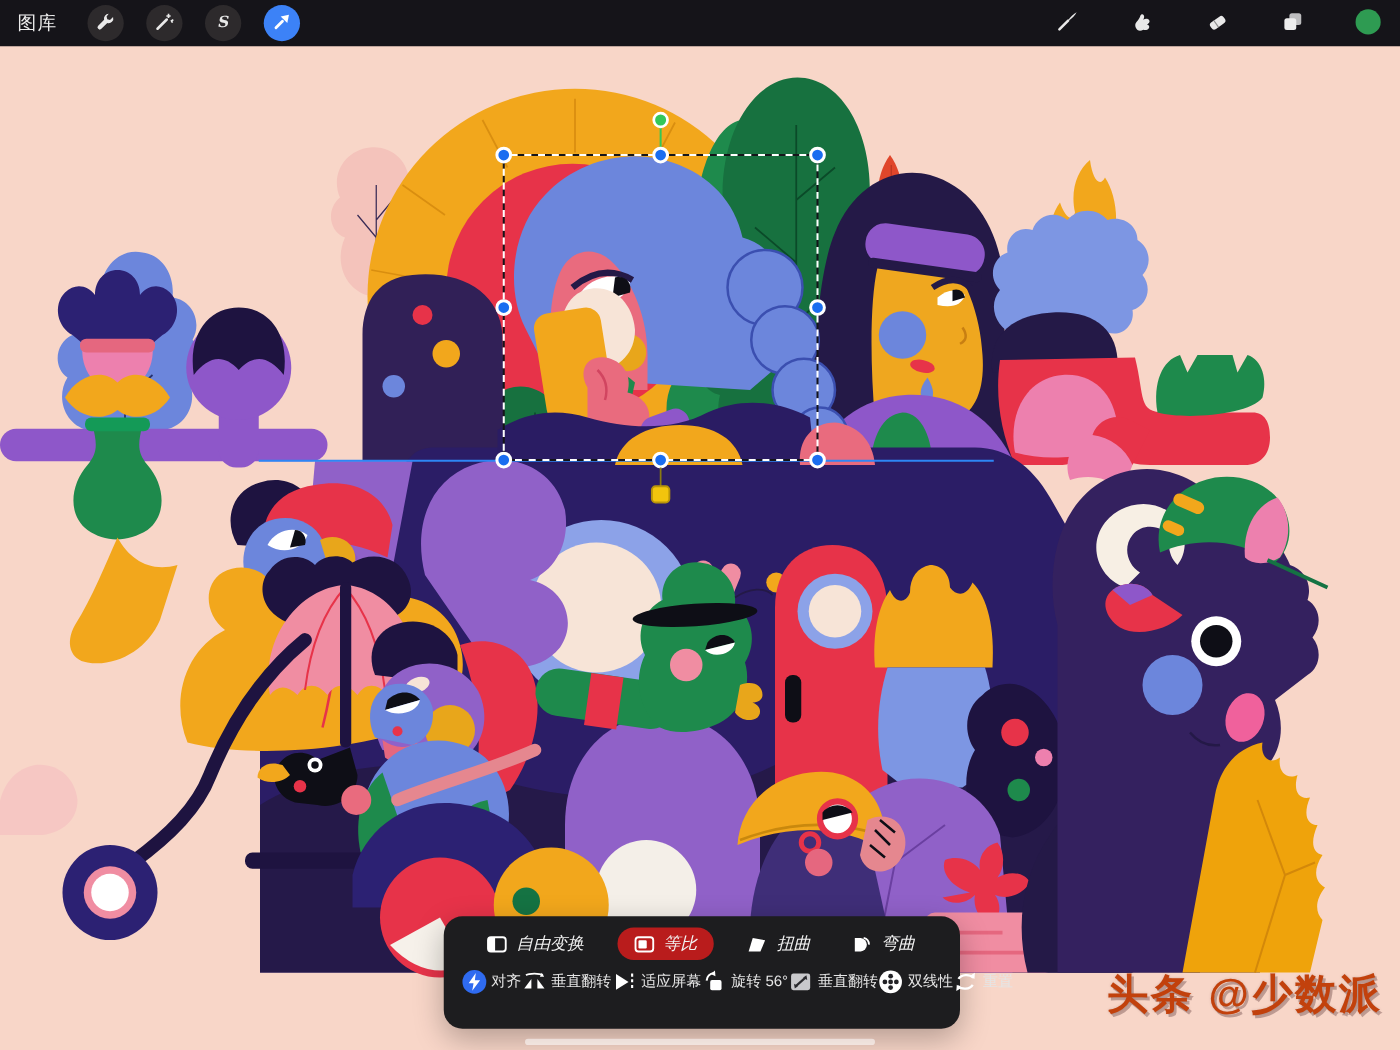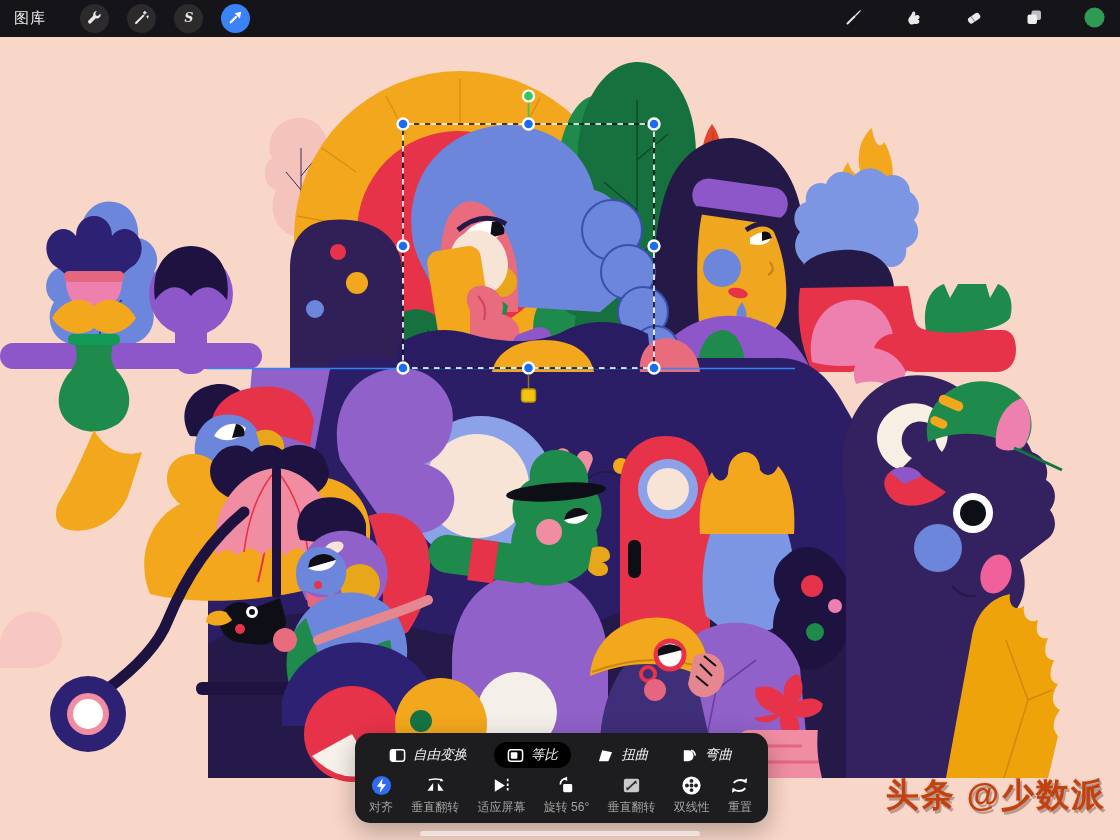--- a/index.html
+++ b/index.html
@@ -8,37 +8,37 @@
   .stage{position:absolute;inset:0;}
   
   #canvas-svg{position:absolute;left:0;top:0;width:1120px;height:840px;}
   
   #overlay-svg{position:absolute;left:0;top:0;width:1120px;height:840px;pointer-events:none;}
   
   .topbar{position:absolute;left:0;top:0;width:1120px;height:37px;background:#151419;
           display:flex;align-items:center;justify-content:space-between;z-index:40;}
   .tb-left{display:flex;align-items:center;gap:18px;padding-left:14px;}
   .tb-right{display:flex;align-items:center;gap:28px;padding-right:10px;}
-  .gallery{color:#ECECEC;font-size:15px;letter-spacing:1px;margin-right:16px;}
+  .gallery{color:#ECECEC;font-size:15px;letter-spacing:1px;margin-right:6px;}
   .tool-circle{width:29px;height:29px;border-radius:50%;background:#2D2A2C;border:none;padding:0;
                display:flex;align-items:center;justify-content:center;cursor:pointer;}
   .tool-circle.active{background:#3C82F7;}
   .tool-flat{width:32px;height:29px;background:none;border:none;padding:0;display:flex;align-items:center;justify-content:center;cursor:pointer;}
   
   .panel{position:absolute;left:355px;top:733px;width:413px;height:90px;background:#1D1D1F;
          border-radius:15px;z-index:40;box-shadow:0 8px 24px rgba(0,0,0,.28);
          display:flex;flex-direction:column;}
   .mode-row{display:flex;align-items:center;justify-content:space-between;padding:9px 30px 0 28px;}
   .mode{display:flex;align-items:center;gap:7px;background:none;border:none;padding:4px 6px;
         border-radius:15px;color:#F2F2F2;font-size:13.5px;cursor:pointer;white-space:nowrap;font-style:italic;}
-  .mode.sel{background:#000000;padding:4px 13px;}
+  .mode.sel{background:#b91c1c;padding:4px 13px;}
   .mode svg{display:block;}
   .action-row{display:flex;justify-content:space-between;padding:7px 16px 0 14px;}
-  .action{display:flex;flex-direction:column;align-items:center;gap:3px;background:none;border:none;
-          padding:0;color:#a3a3a3;font-size:12px;cursor:pointer;white-space:nowrap;}
+  .action{display:flex;flex-direction:row;align-items:center;gap:3px;background:none;border:none;
+          padding:0;color:#e5e5e5;font-size:12px;cursor:pointer;white-space:nowrap;}
   .action svg{display:block;}
   
   .watermark{position:absolute;right:14px;bottom:22px;z-index:35;color:#c2410c;font-size:33px;
              font-weight:bold;letter-spacing:2px;
              text-shadow:2px 3px 0 rgba(96,60,60,.38),0 0 2px rgba(96,60,60,.25);}
   .home-indicator{position:absolute;left:420px;top:831px;width:280px;height:5px;border-radius:3px;
                   background:rgba(255,255,255,.55);z-index:45;}
 </style>
 </head>
 <body>

